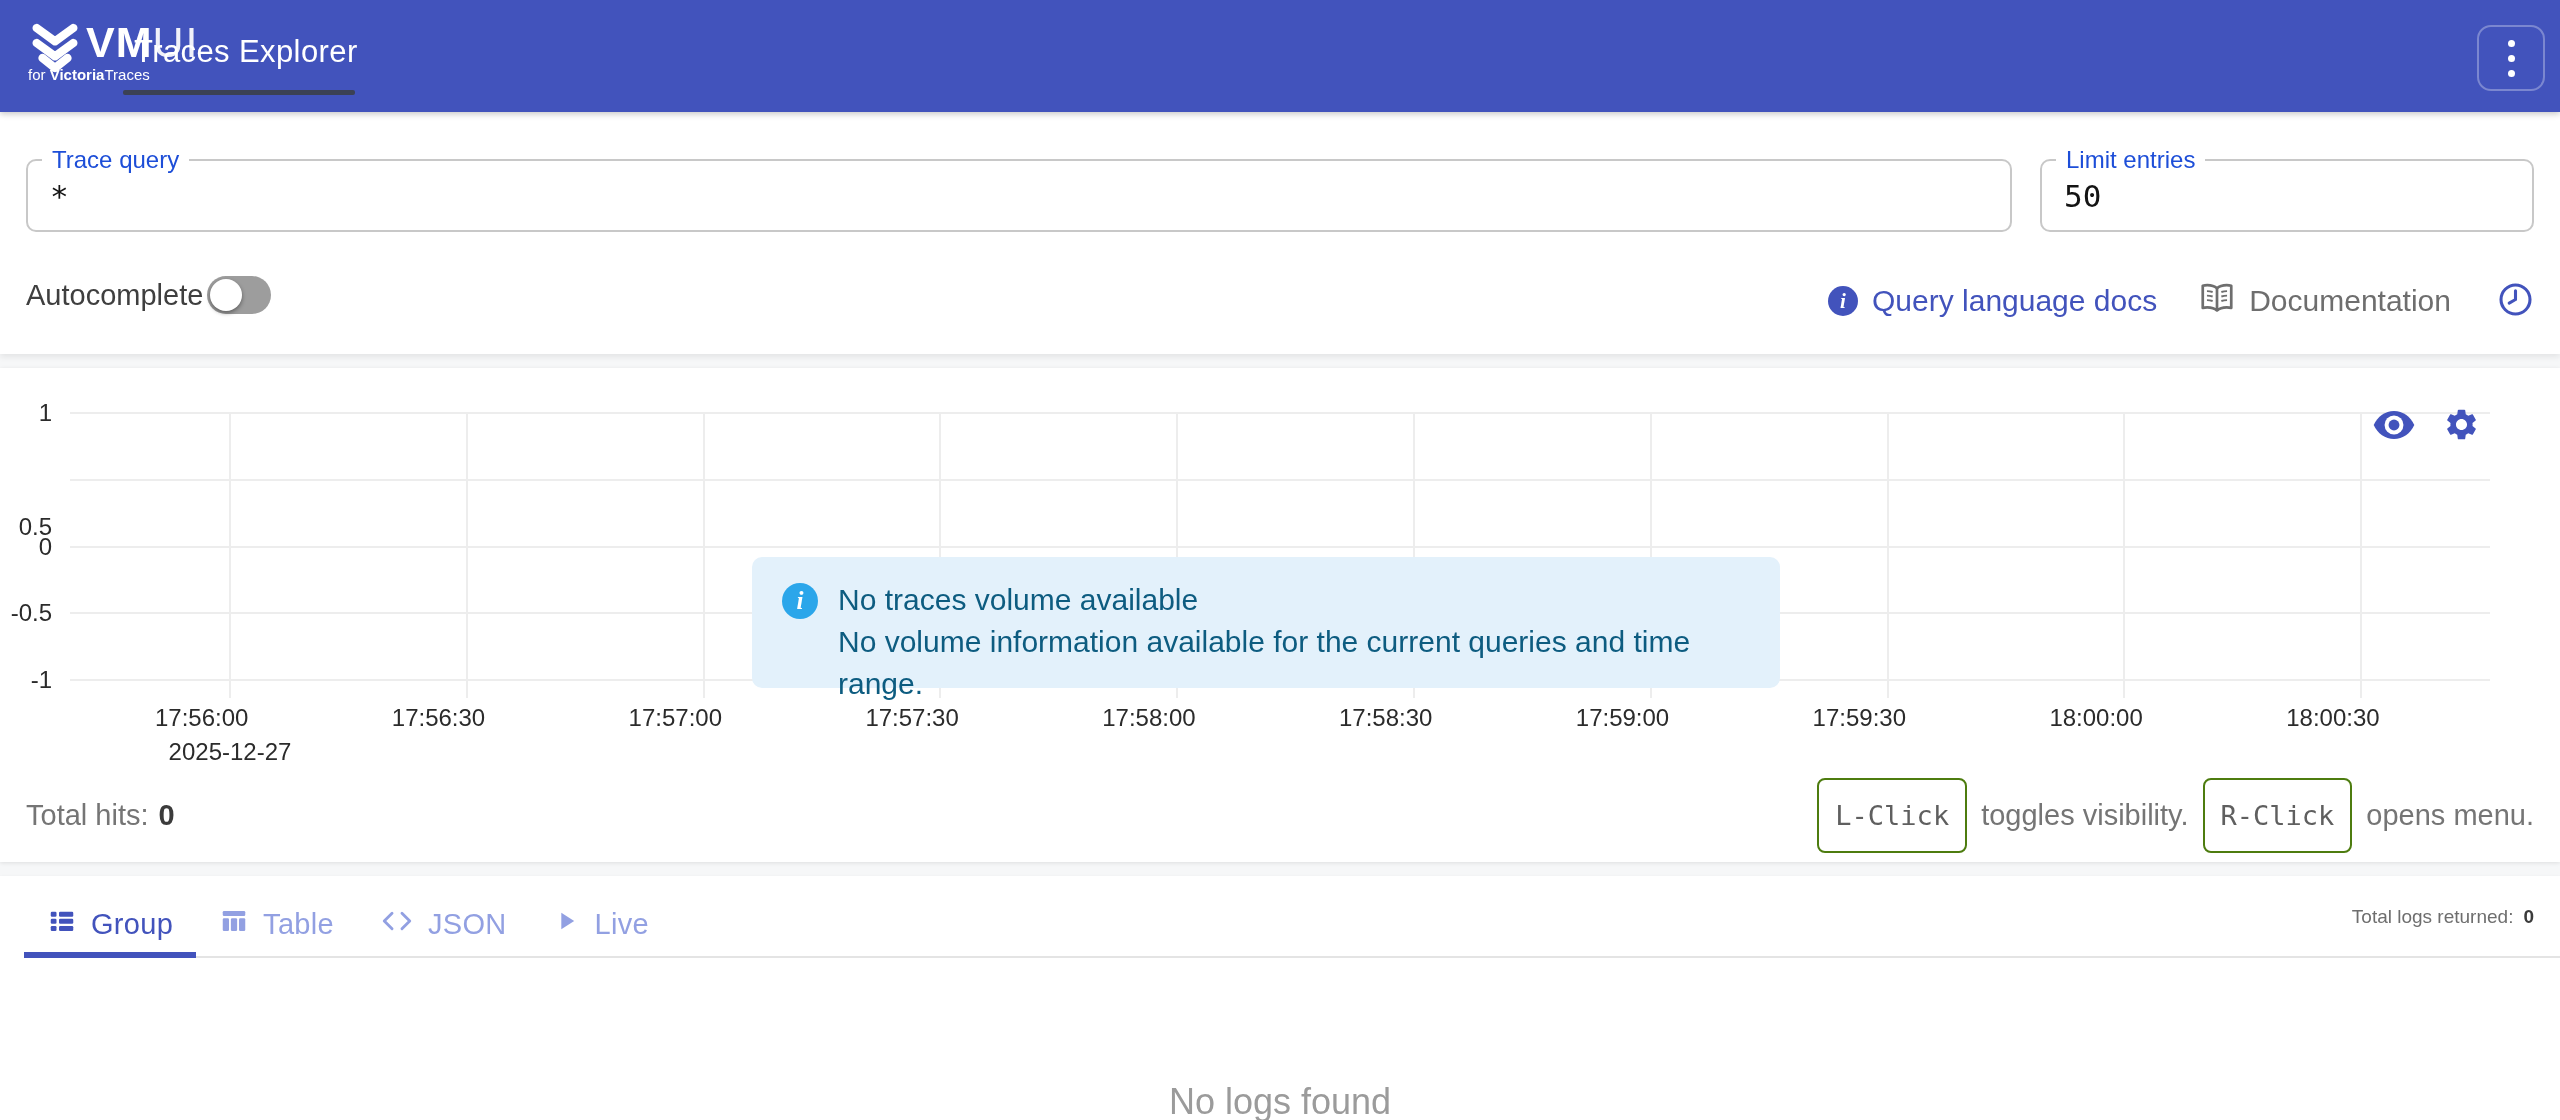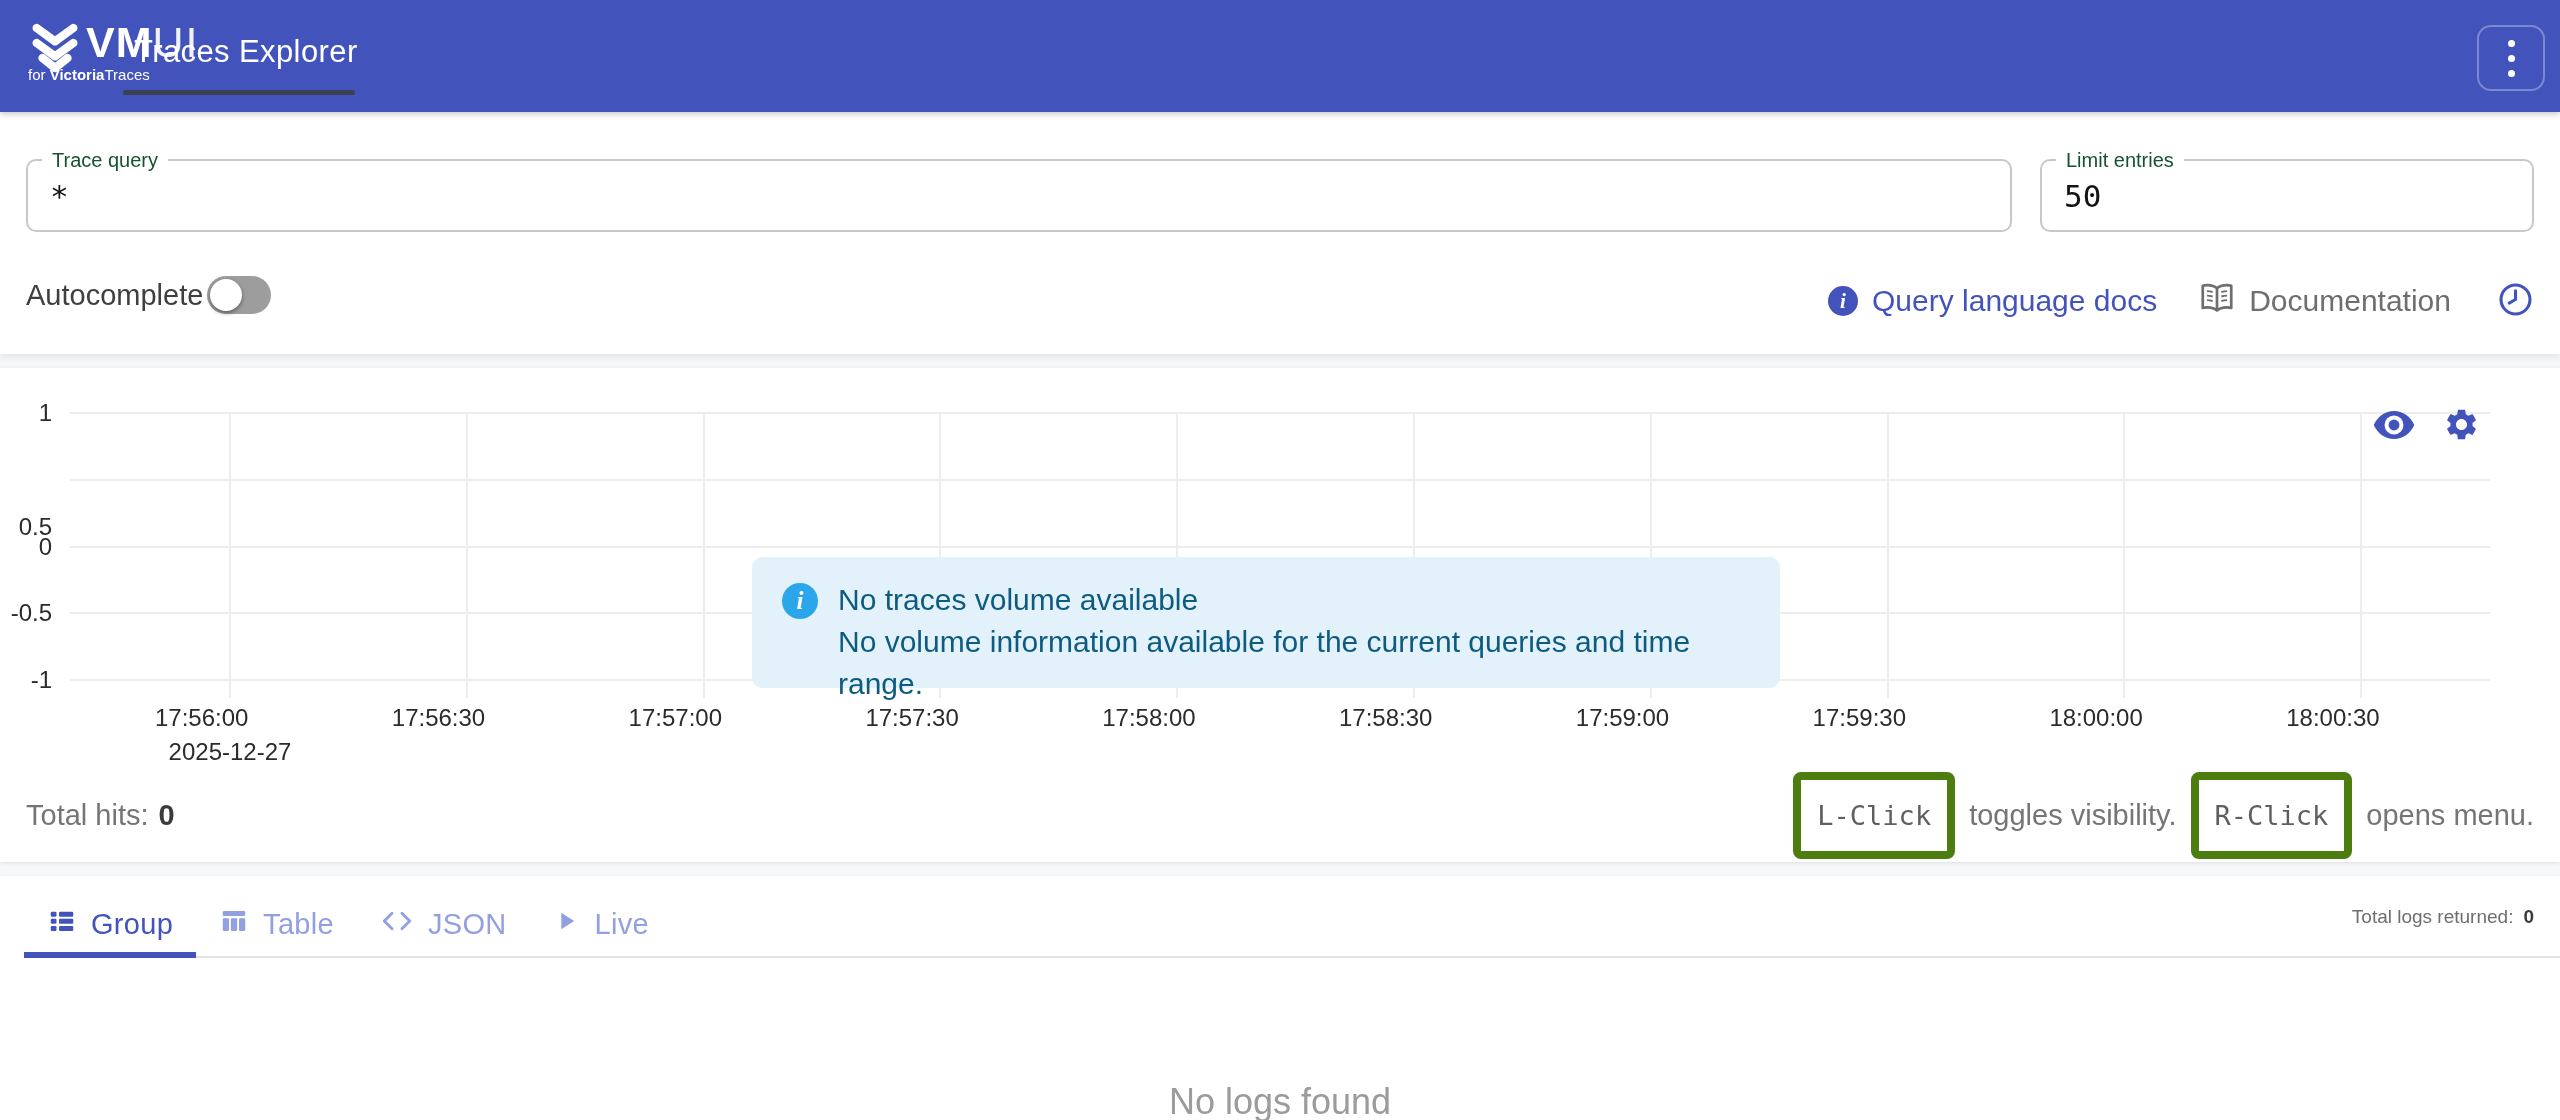--- a/index.html
+++ b/index.html
@@ -18,21 +18,21 @@
   .nav-indicator{position:absolute;left:123px;top:90px;width:232px;height:5px;background:#3b4154;border-radius:2px}
   .kebab-btn{position:absolute;left:2477px;top:25px;width:68px;height:66px;
     border:2px solid rgba(255,255,255,.3);border-radius:14px;display:flex;flex-direction:column;
     align-items:center;justify-content:center;gap:8px;cursor:pointer;background:transparent}
   .kebab-btn .dot{width:7px;height:7px;border-radius:50%;background:#fff}
 
   
   .query-panel{position:absolute;left:0;top:112px;width:2560px;height:242px;background:#fff;
     box-shadow:0 3px 6px rgba(0,0,0,.08);z-index:4}
   fieldset.field{position:absolute;border:2px solid #c8c8c8;border-radius:10px;background:#fff}
-  fieldset.field legend{margin-left:14px;padding:0 10px;font-size:20px;color:#14532d;line-height:28px}
+  fieldset.field legend{margin-left:14px;padding:0 10px;font-size:24px;color:#1d4ed8;line-height:28px}
   .fq{left:26px;top:34px;width:1986px;height:86px}
   .fl{left:2040px;top:34px;width:494px;height:86px}
   .field-value{font-family:"DejaVu Sans Mono",monospace;font-size:31px;font-weight:500;color:#141414;
     padding:2px 0 0 22px;line-height:40px}
   .auto-row{position:absolute;left:26px;top:150px;height:66px;display:flex;align-items:center}
   .auto-label{font-size:29px;color:#3f3f3f}
   .switch{width:64px;height:38px;border-radius:19px;background:#9d9d9d;position:relative;margin-left:4px;cursor:pointer}
   .switch .knob{position:absolute;left:3px;top:3px;width:32px;height:32px;border-radius:50%;background:#fff;
     box-shadow:0 2px 4px rgba(0,0,0,.4)}
   .actions-row{position:absolute;right:26px;top:154px;height:70px;display:flex;align-items:center}
@@ -61,21 +61,21 @@
     border-radius:10px;display:flex;align-items:flex-start;padding:22px 30px;gap:20px}
   .msg-ico{width:36px;height:36px;border-radius:50%;background:#2ba6ea;color:#fff;display:flex;flex:0 0 auto;
     align-items:center;justify-content:center;font-size:25px;font-weight:700;font-style:italic;
     font-family:"Liberation Serif",serif;margin-top:4px}
   .msg-title{font-size:30px;color:#0d5c80;font-weight:500;line-height:42px}
   .msg-text{font-size:30px;color:#0d5c80;line-height:42px}
   .hits-row{position:absolute;left:26px;right:26px;top:424px;height:46px;display:flex;align-items:center}
   .hits-label{font-size:29px;color:#757575}
   .hits-value{font-size:29px;color:#3b3b3b;font-weight:700;margin-left:10px}
   .legend-hint{margin-left:auto;display:flex;align-items:center;gap:14px;font-size:29px;color:#757575}
-  .kbd{font-family:"DejaVu Sans Mono",monospace;font-size:27px;color:#5f5f5f;border:8px solid #4d7c0f;
+  .kbd{font-family:"DejaVu Sans Mono",monospace;font-size:27px;color:#5f5f5f;border:2px solid #4d7c0f;
     border-radius:8px;padding:20px 16px;background:#fff}
 
   
   .results-panel{position:absolute;left:0;top:876px;width:2560px;height:244px;background:#fff;
     overflow:hidden;box-shadow:0 1px 3px rgba(0,0,0,.08)}
   .tabs{position:absolute;left:24px;right:0;top:16px;height:66px;display:flex;border-bottom:2px solid #e4e4e4}
   .tab{display:flex;align-items:center;gap:14px;padding:0 23px;font-size:29px;color:#92a0e2;
     position:relative;cursor:pointer;letter-spacing:.3px}
   .tab.active{color:#4253bc}
   .tab.active::after{content:"";position:absolute;left:0;right:0;bottom:-2px;height:6px;background:#4253bc}

